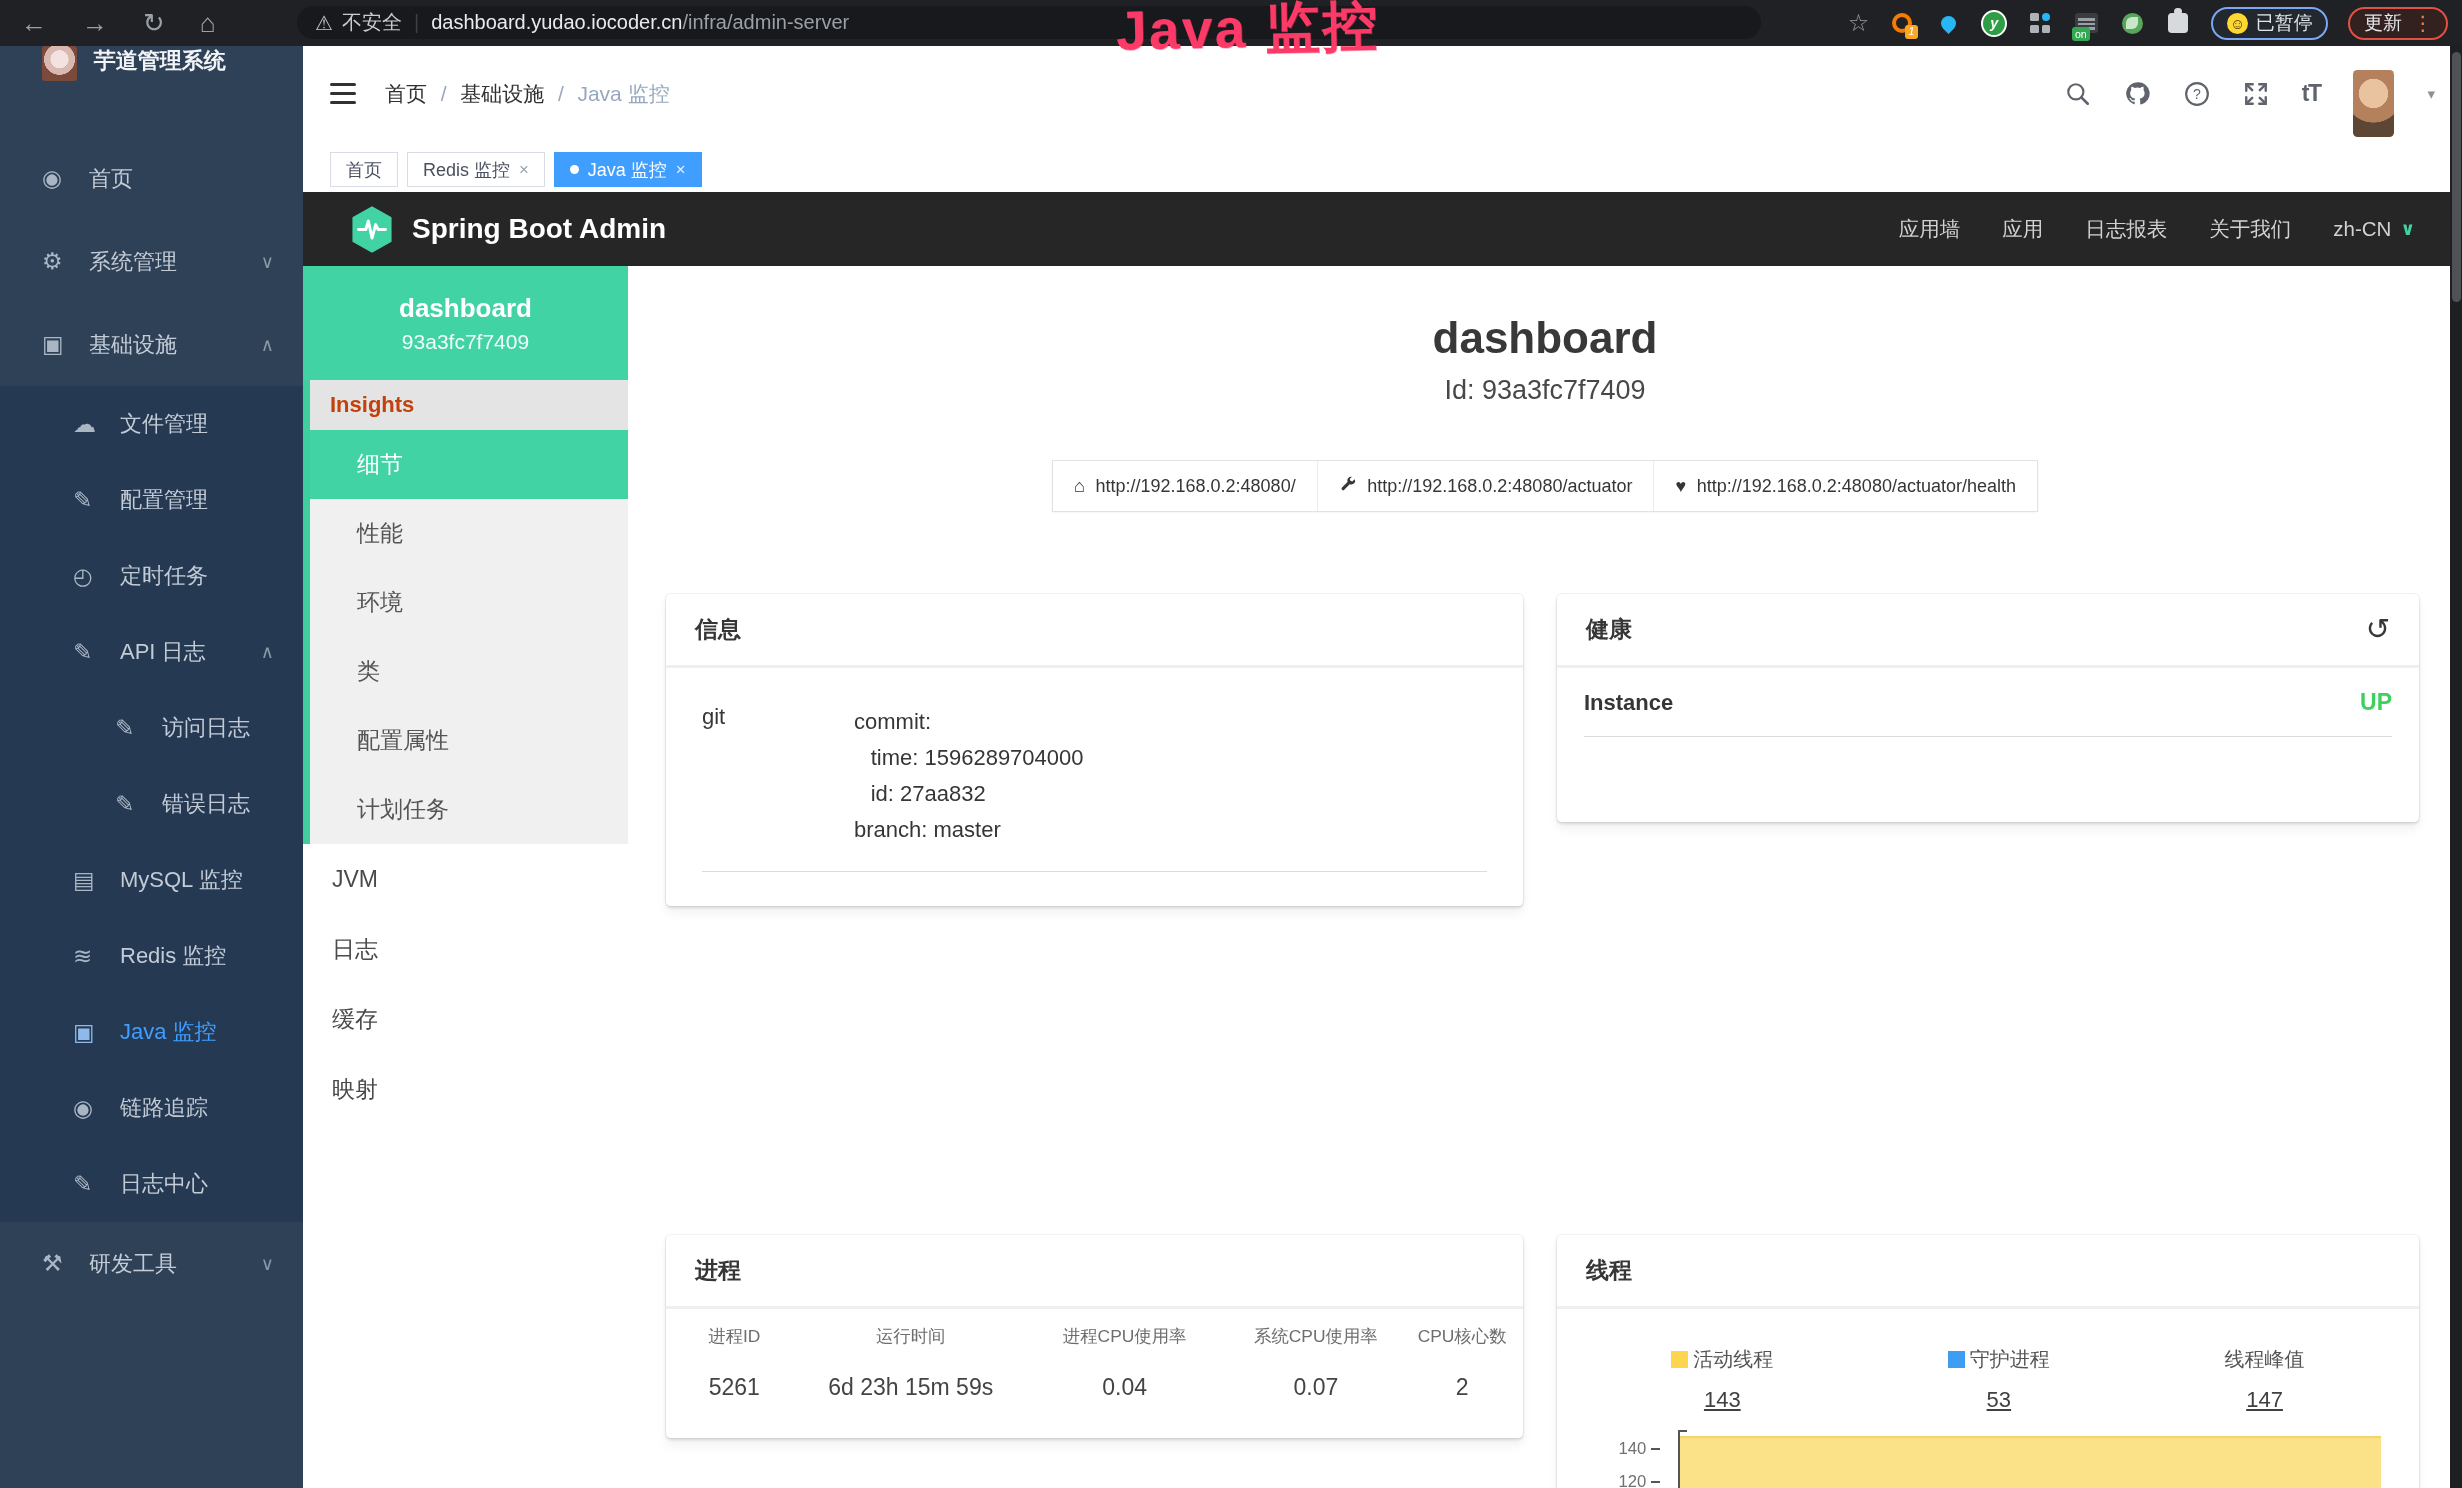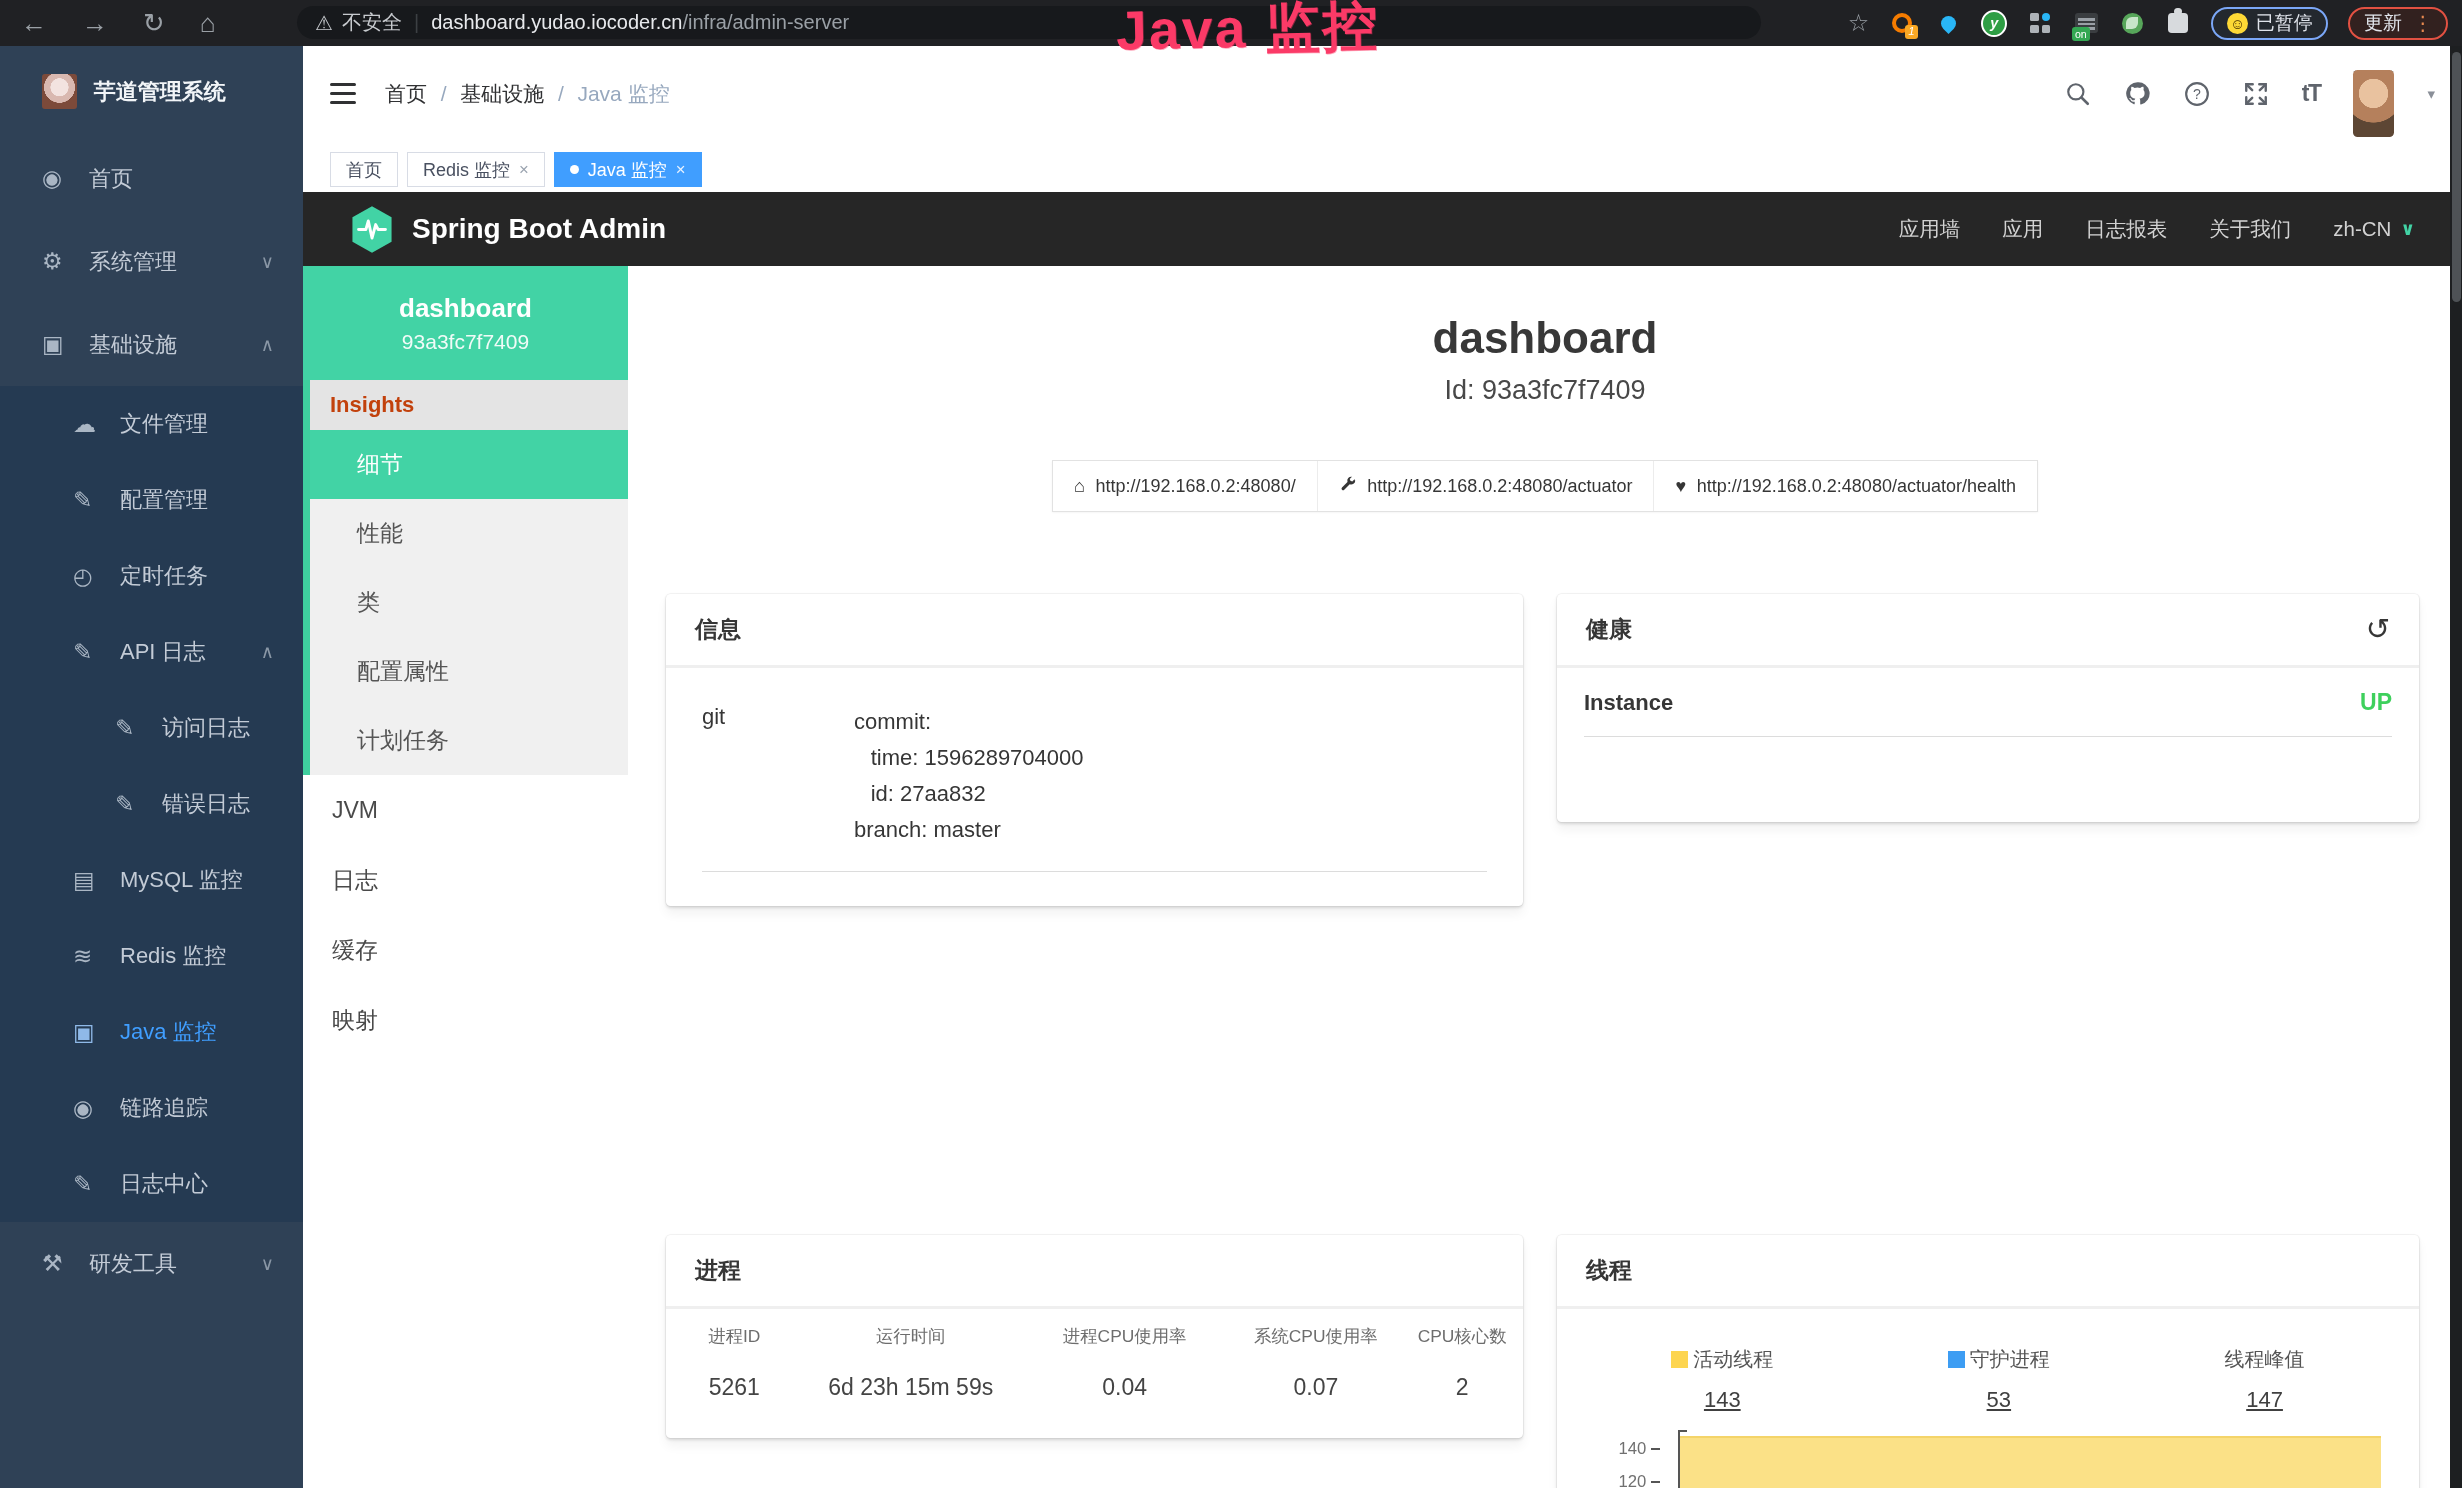--- a/index.html
+++ b/index.html
@@ -42,21 +42,21 @@
 
   
   .annotation{position:absolute;left:1116px;top:-7.6px;z-index:60;font-size:55px;font-weight:bold;color:#fb3a67;
     transform:rotate(-1.2deg);letter-spacing:2.3px;text-shadow:0.8px 0.8px 0 rgba(251,58,103,.45);}
 
   
   .app{position:absolute;top:46px;left:0;width:2462px;height:1443px;display:flex;}
 
   
   .sidebar{width:303px;background:#2f4156;flex:none;color:#c3cbd6;}
-  .side-logo{height:91px;display:flex;align-items:center;padding-left:42px;}
+  .side-logo{height:91px;display:flex;padding-left:42px;}
   .side-logo .avatar{width:35px;height:35px;border-radius:3px;flex:none;
     background:radial-gradient(circle at 50% 38%,#f3e3e0 0 32%,#d9b8b0 33% 55%,#7c4a3a 56% 100%);}
   .side-logo .title{margin-left:16.7px;font-size:22px;font-weight:bold;color:#f2f5f8;}
   .snav-item{height:83px;display:flex;align-items:center;padding-left:42px;font-size:22px;position:relative;cursor:pointer;}
   .snav-item .ic{width:47px;font-size:23px;color:#aab6c4;flex:none;}
   .snav-item .chev{position:absolute;right:29px;font-size:18px;color:#8a97a6;}
   .subwrap{background:#253a52;}
   .subwrap .snav-item{height:76px;padding-left:73px;}
   .subwrap .snav-item.deep{padding-left:115px;}
   .snav-item.active{color:#409eff;}
@@ -384,20 +384,21 @@
 
           <aside class="sba-side">
             <div class="sba-side-head">
               <span class="nm">dashboard</span>
               <span class="id">93a3fc7f7409</span>
             </div>
             <div class="insights">
               <div class="label">Insights</div>
               <div class="ins-item active">细节</div>
               <div class="ins-item">性能</div>
+              <div class="ins-item">环境</div>
               <div class="ins-item">类</div>
               <div class="ins-item">配置属性</div>
               <div class="ins-item">计划任务</div>
             </div>
             <div class="sba-root-item">JVM</div>
             <div class="sba-root-item">日志</div>
             <div class="sba-root-item">缓存</div>
             <div class="sba-root-item">映射</div>
           </aside>
 

